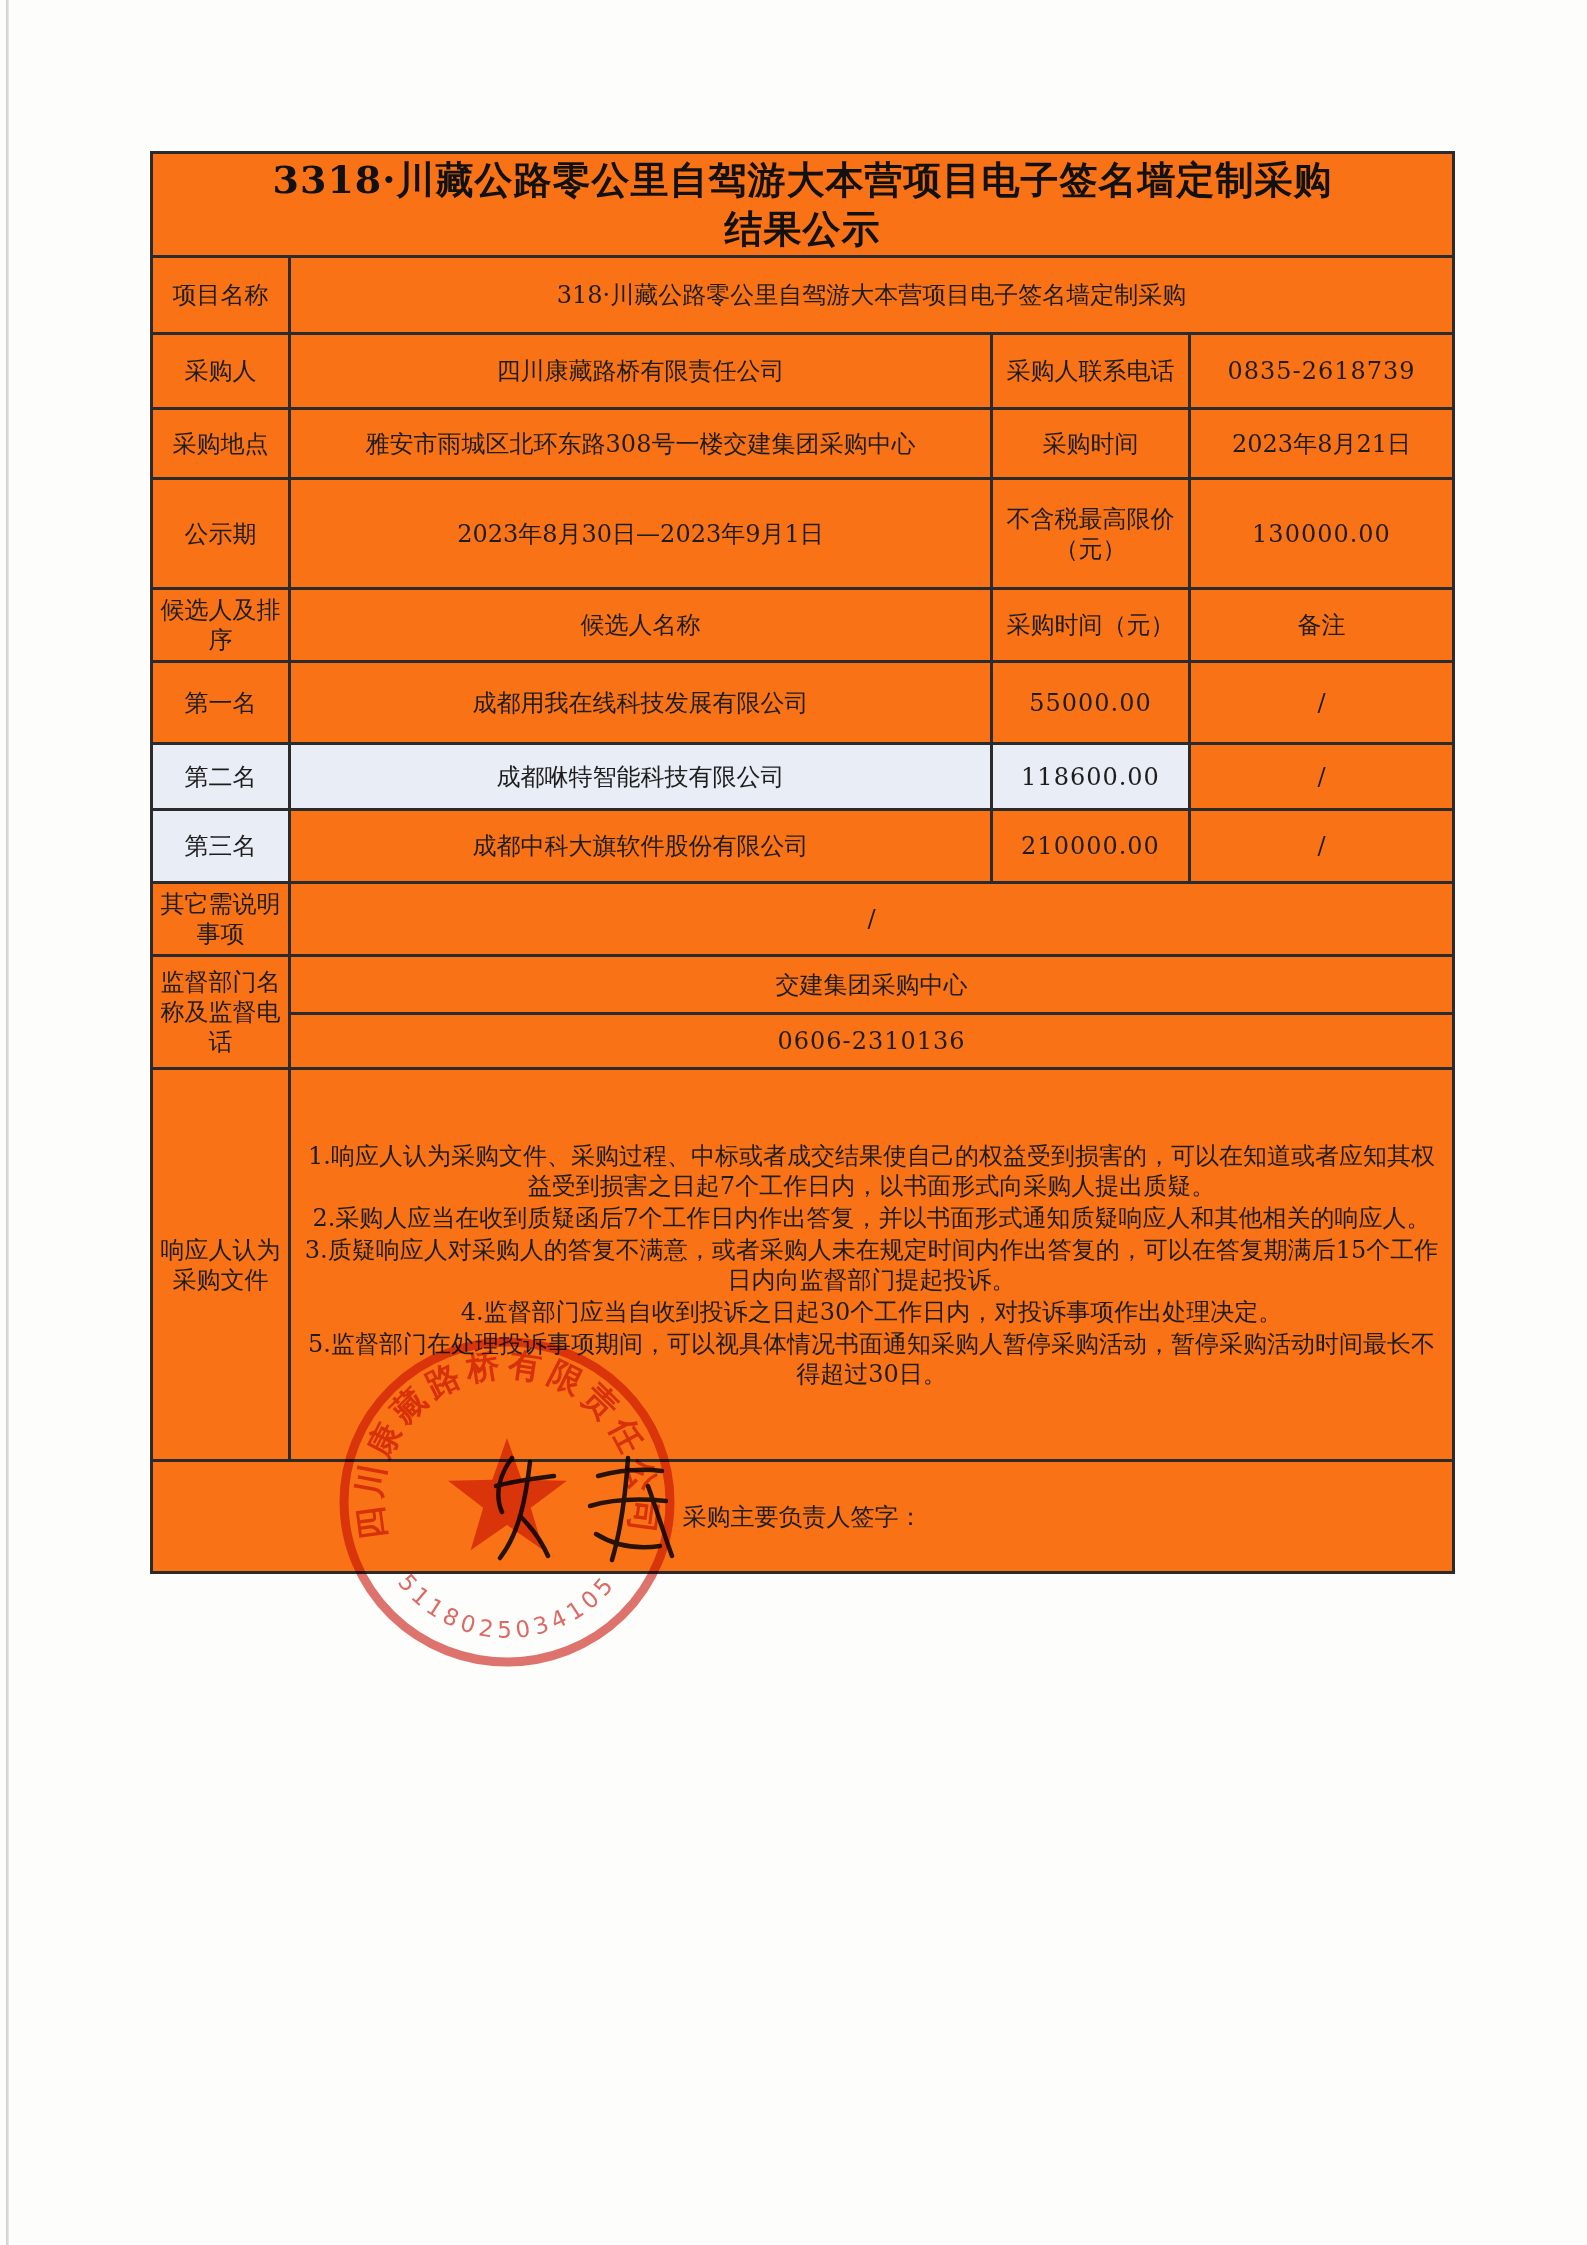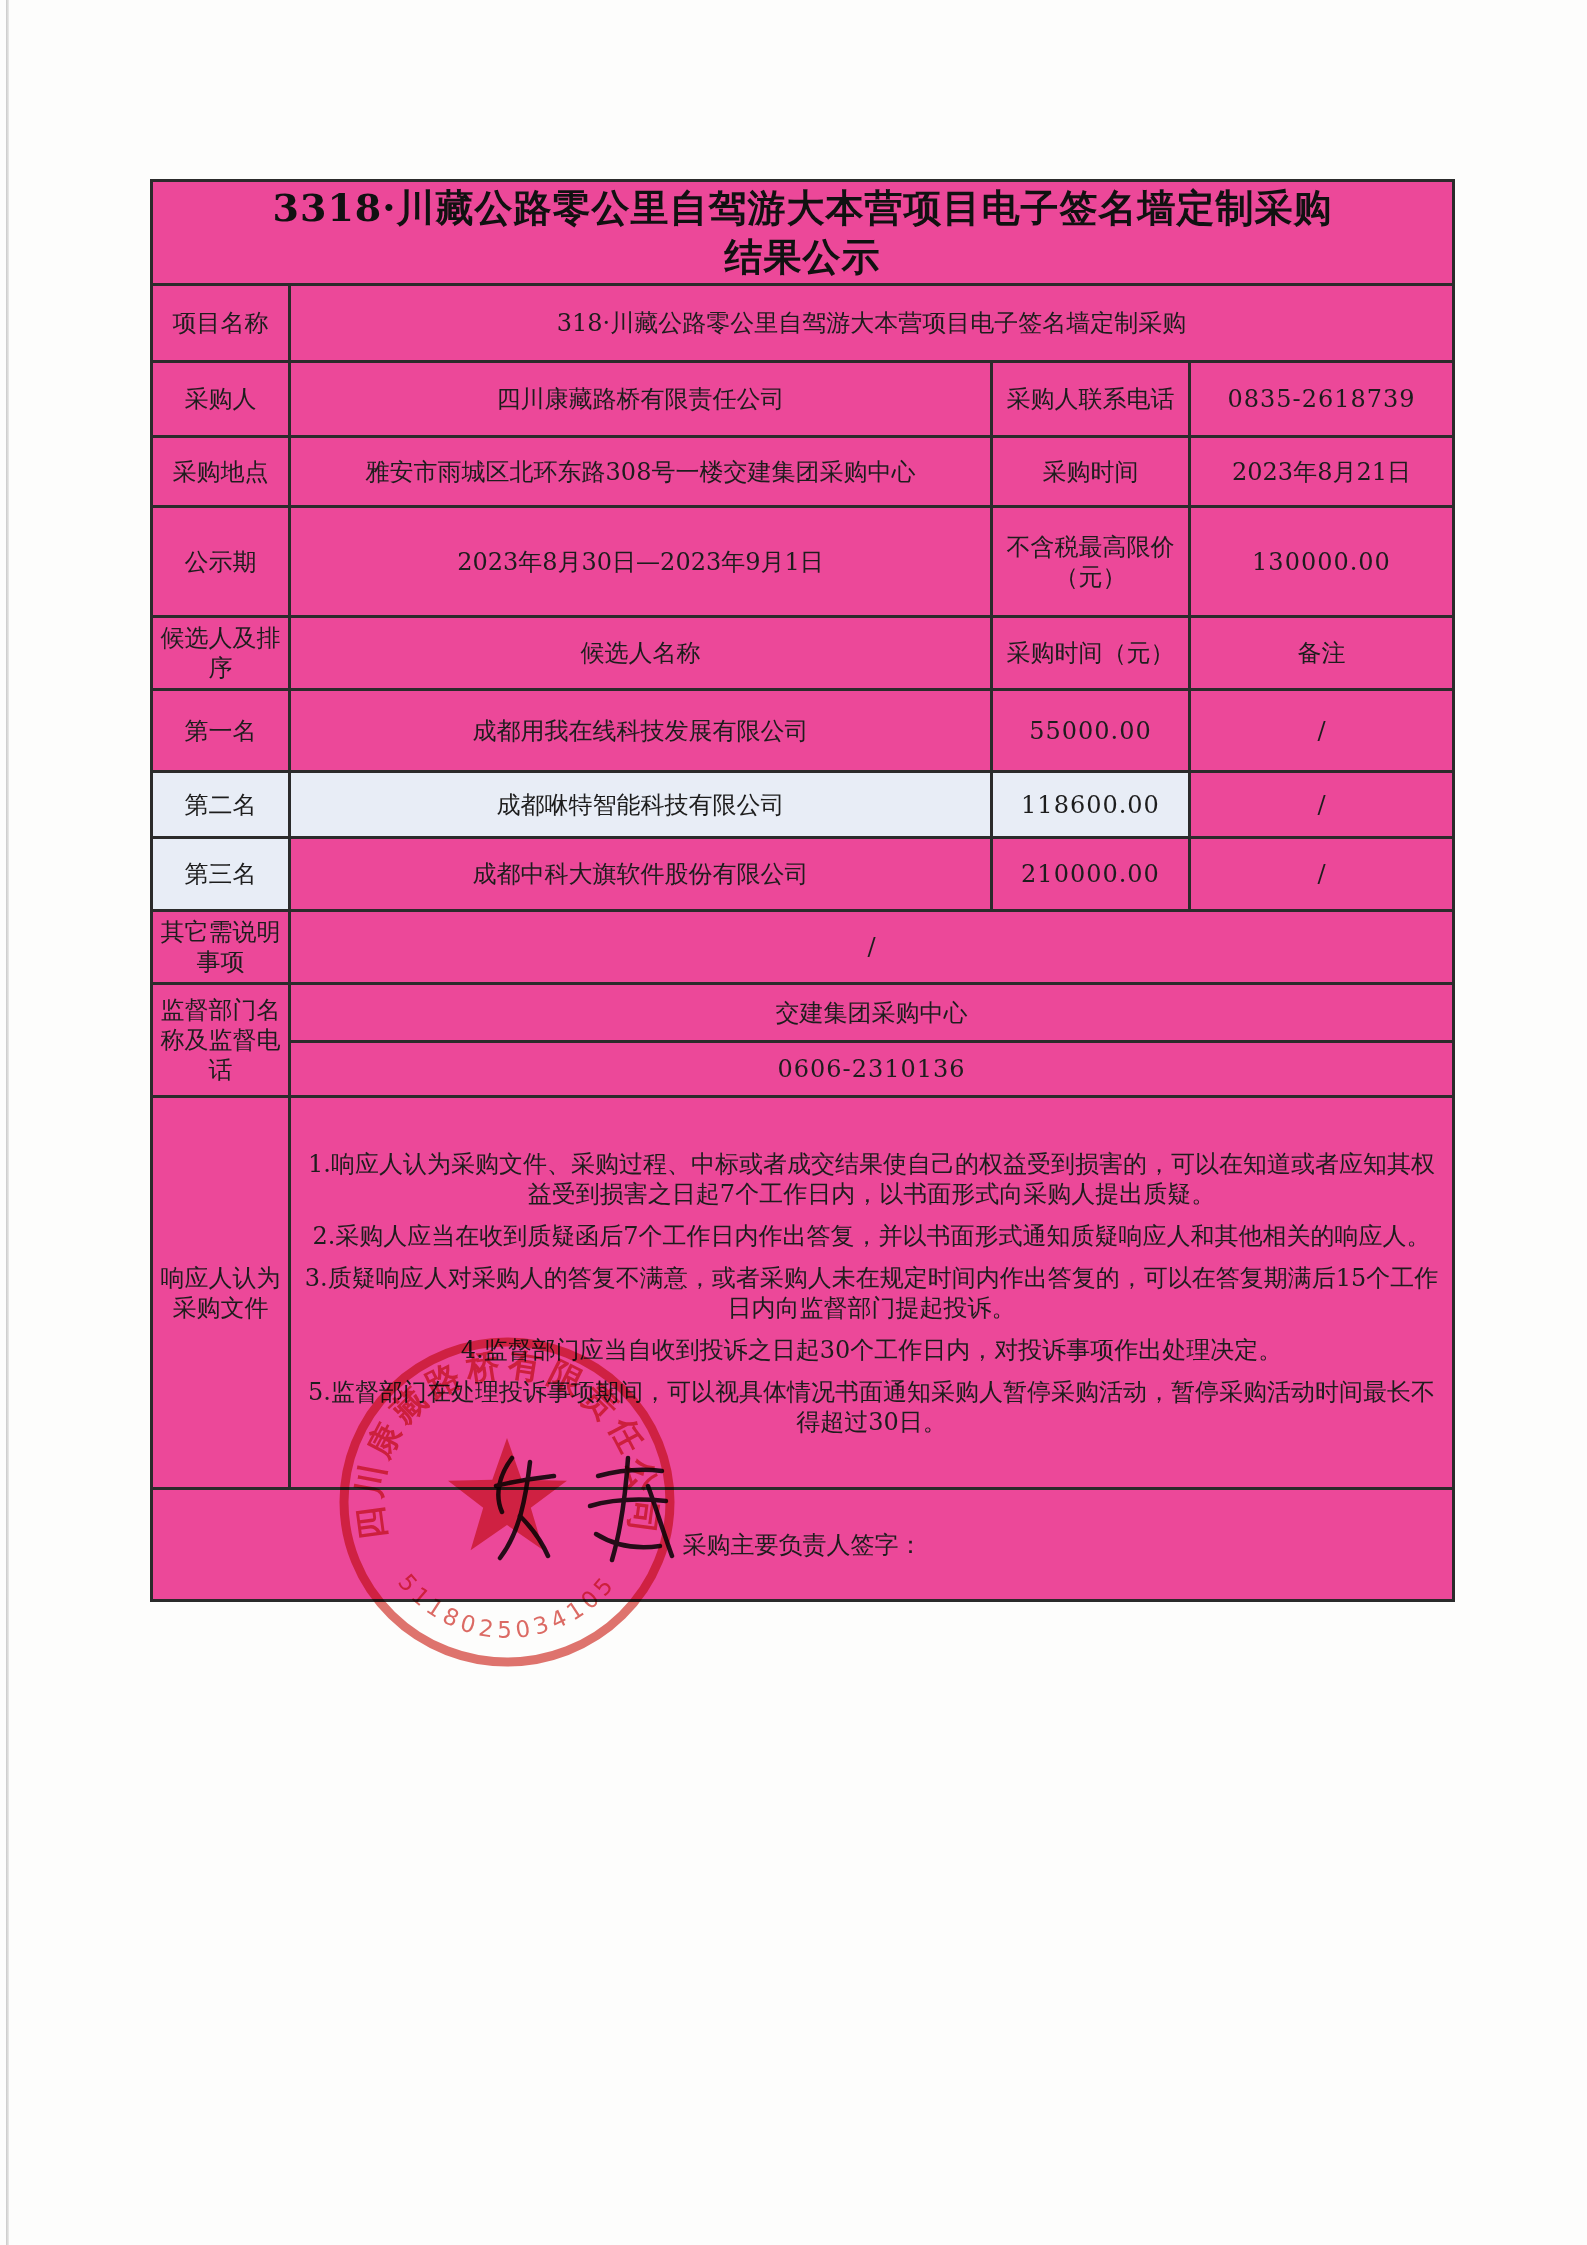--- a/index.html
+++ b/index.html
@@ -11,42 +11,42 @@
   }
   .page{
     position:absolute;left:0;top:0;width:1587px;height:2245px;
     background:#fdfdfc;overflow:hidden;
   }
   .scan-edge{
     position:absolute;left:6px;top:0;width:3px;height:100%;
     background:linear-gradient(to right,#c9c9c9,#ececea);
   }
   table.doc{
-    position:absolute;left:150px;top:179px;width:1302px;
+    position:absolute;left:150px;top:151px;width:1302px;
     border-collapse:collapse;table-layout:fixed;
-    background:#ec4899;
+    background:#f97316;
   }
   table.doc td{
     border:3px solid #2b2b2b;
     text-align:center;vertical-align:middle;
     font-size:24px;color:#1d1d1d;
     padding:2px 6px;
     line-height:1.25;
     overflow:hidden;
   }
   tr.r-title td{
     font-size:38px;font-weight:bold;color:#111;
     line-height:1.28;letter-spacing:1px;
   }
   td.cell-dispute-text{
     text-align:left;vertical-align:middle;
     font-size:29px;line-height:1.3;
     padding:14px 12px 14px 8px;color:#222;
   }
-  td.cell-dispute-text div{margin:12px 0;}
+  td.cell-dispute-text div{margin:2px 0;}
   .hl{background:#e8edf6;}
   td.cell-sign{
     text-align:left;vertical-align:middle;
     padding-left:14px;font-size:31px;
   }
   .seal{position:absolute;left:330px;top:1327px;width:356px;height:352px;
         mix-blend-mode:multiply;opacity:.88;pointer-events:none;}
   .signature{position:absolute;left:478px;top:1438px;width:230px;height:150px;
         mix-blend-mode:multiply;pointer-events:none;}
   .num{letter-spacing:1px;}

